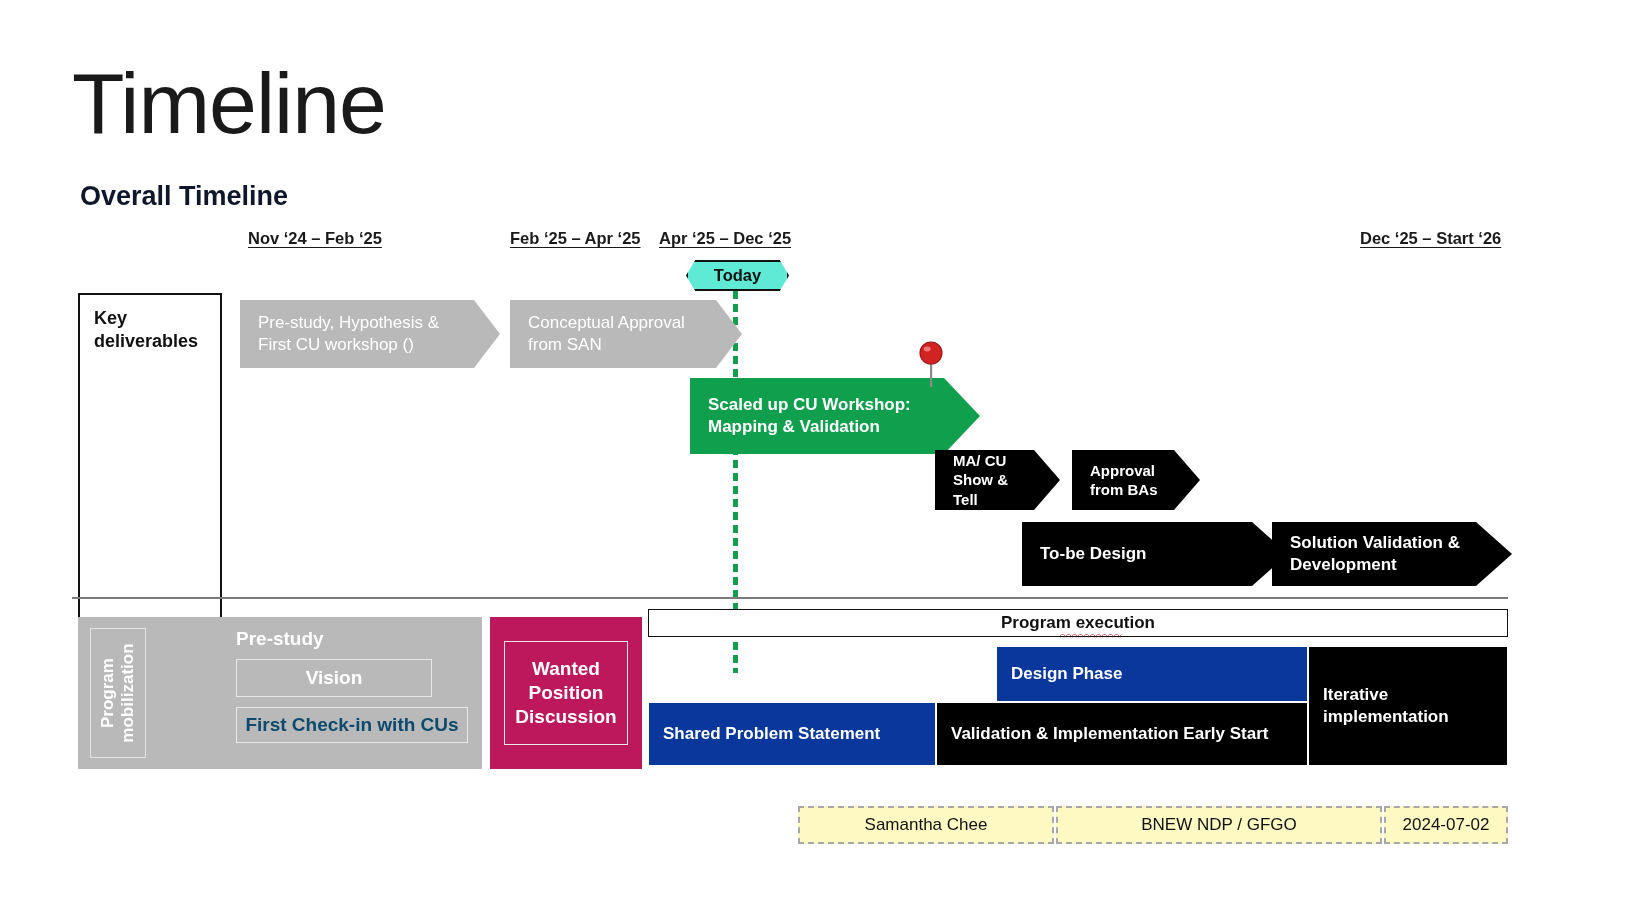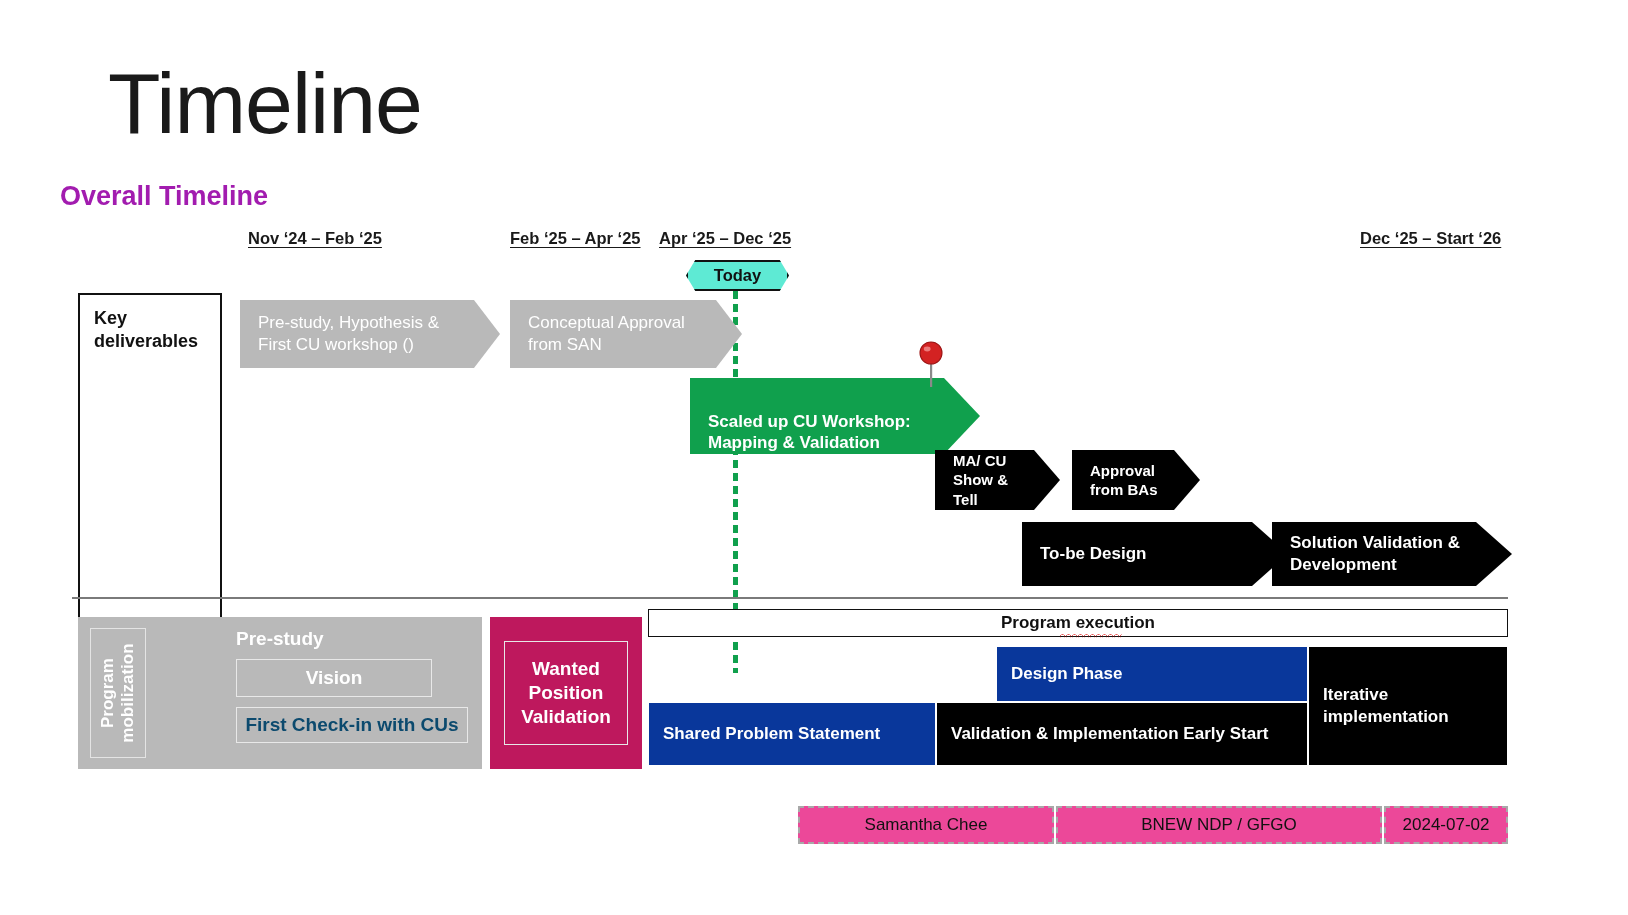--- a/index.html
+++ b/index.html
@@ -8,25 +8,25 @@
     background: #ffffff;
     font-family: "Liberation Sans", sans-serif;
     overflow: hidden;
   }
   #slide { position: relative; width: 1628px; height: 915px; background: #fff; }
 
   
   #page-title {
     position: absolute; left: 72px; top: 58px;
     font-size: 86px; font-weight: 400; color: #1a1a1a;
-    letter-spacing: -1px; line-height: 1.05; margin-left: 36px;
+    letter-spacing: -1px; line-height: 1.05;
   }
   #page-subtitle {
-    position: absolute; left: 60px; top: 181px;
-    font-size: 27px; font-weight: 600; color: #a21caf;
+    position: absolute; left: 80px; top: 181px;
+    font-size: 27px; font-weight: 600; color: #0f172a;
   }
 
   
   .phase-head {
     position: absolute; top: 229px;
     font-size: 16.5px; font-weight: 600; color: #1a1a1a;
     text-decoration: underline; text-underline-offset: 3px;
     white-space: nowrap;
   }
 
@@ -57,21 +57,21 @@
 
   
   .chev {
     position: absolute;
     display: flex; align-items: center;
     color: #ffffff; line-height: 1.28;
     padding-left: 18px; padding-right: 30px;
   }
   .chev span { display: block; }
   .chev.grey  { background: #b9b9b9; }
-  .chev.green { background: #10a04d; align-items: flex-end; }
+  .chev.green { background: #10a04d; }
   .chev.black { background: #000000; }
   .ck-sm { clip-path: polygon(0 0, calc(100% - 26px) 0, 100% 50%, calc(100% - 26px) 100%, 0 100%); }
   .ck-md { clip-path: polygon(0 0, calc(100% - 36px) 0, 100% 50%, calc(100% - 36px) 100%, 0 100%); }
 
   #chev-prestudy { left: 240px; top: 300px; width: 260px; height: 68px; font-size: 17px; }
   #chev-approval { left: 510px; top: 300px; width: 232px; height: 68px; font-size: 17px; }
   #chev-scaled   { left: 690px; top: 378px; width: 290px; height: 76px; font-size: 17px; font-weight: 600; }
   #chev-mactv    { left: 935px; top: 450px; width: 125px; height: 60px; font-size: 15px; font-weight: 600; }
   #chev-approvba { left: 1072px; top: 450px; width: 128px; height: 60px; font-size: 15px; font-weight: 600; }
   #chev-tobe     { left: 1022px; top: 522px; width: 266px; height: 64px; font-size: 17px; font-weight: 600; }
@@ -160,21 +160,21 @@
   #cell-shared    { left: 648px; top: 702px; width: 288px; height: 64px; }
   #cell-validimpl { left: 936px; top: 702px; width: 372px; height: 64px; }
   #cell-iterative {
     left: 1308px; top: 646px; width: 200px; height: 120px;
     line-height: 1.3; align-items: center;
   }
 
   
   .foot-box {
     position: absolute; top: 806px; height: 38px;
-    border: 2px dashed #a8a8a8; background: #ec4899;
+    border: 2px dashed #a8a8a8; background: #fef9c3;
     display: flex; align-items: center; justify-content: center;
     font-size: 17px; color: #111;
   }
   #foot-author { left: 798px; width: 256px; }
   #foot-proj   { left: 1056px; width: 326px; }
   #foot-date   { left: 1384px; width: 124px; }
 </style>
 </head>
 <body>
 
@@ -265,21 +265,21 @@
     <div id="lbl-prestudy">Pre-study</div>
     <div id="box-vision">Vision</div>
     <div id="box-checkin">First Check-in with CUs</div>
   </div>
 
   <div id="band-wanted">
     <div id="box-wanted">
       <span>
         <span>Wanted</span><br>
         <span>Position</span><br>
-        <span>Validation</span>
+        <span>Discussion</span>
       </span>
     </div>
   </div>
 
   <div id="exec-header">
     <span class="txt">
       <span>Program execution</span>
       <span id="exec-squiggle"></span>
     </span>
   </div>

